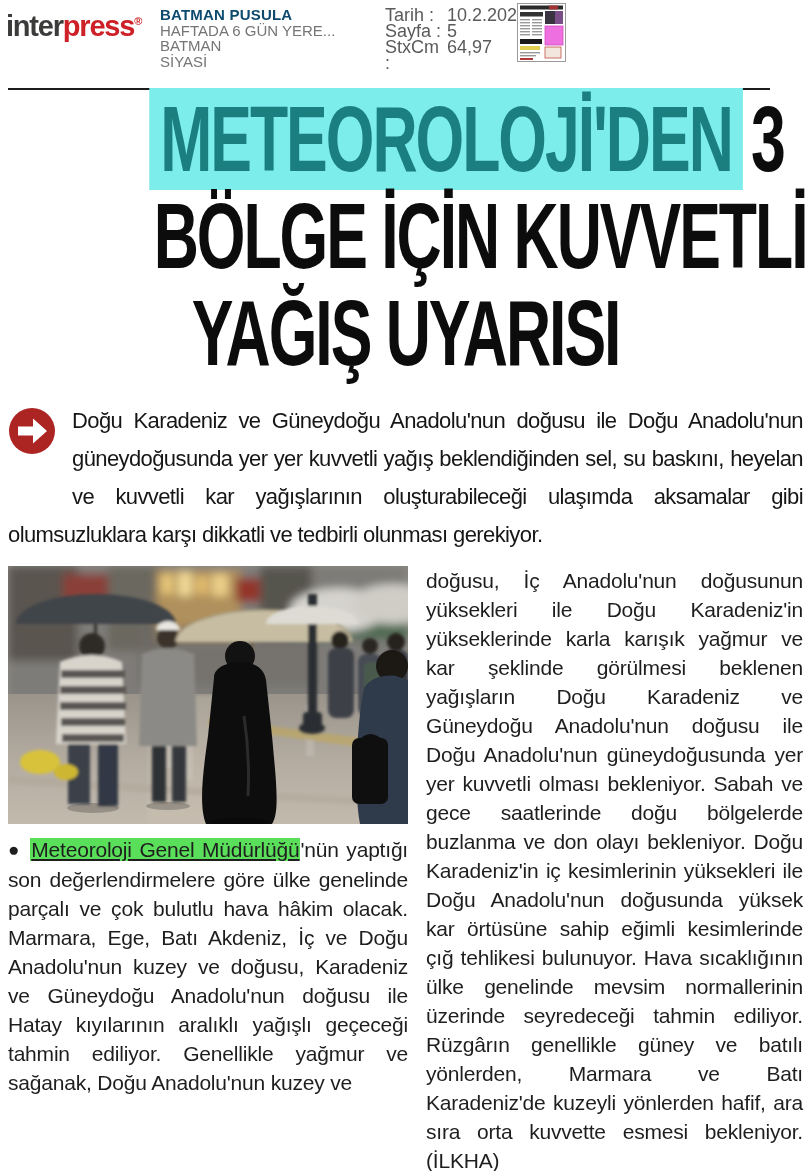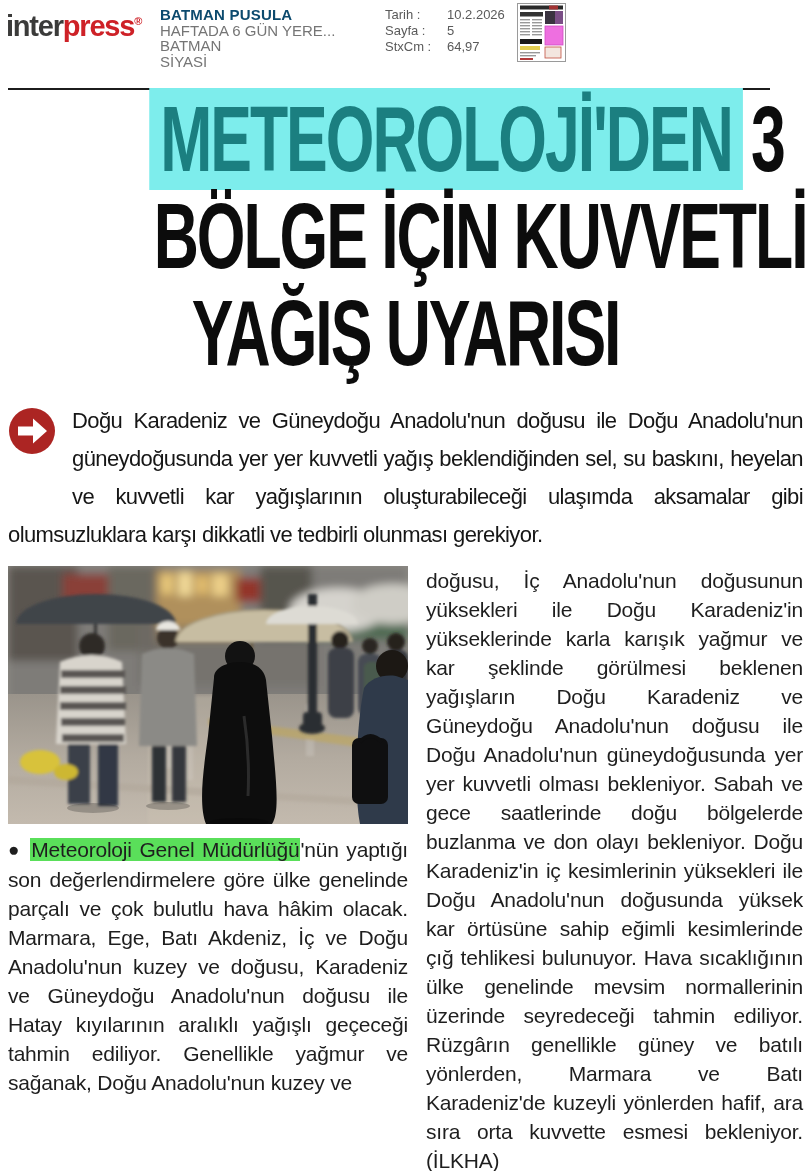--- a/index.html
+++ b/index.html
@@ -17,21 +17,21 @@
   }
   
   .clip-header{position:relative;height:90px;padding-left:48px;}
   .logo{position:absolute;left:6px;top:10px;font-size:29px;font-weight:bold;letter-spacing:-1.2px;}
   .logo .lg1{color:#3b3b3a;}
   .logo .lg2{color:var(--logo_red);}
   .logo .reg{color:var(--logo_red);font-size:11px;vertical-align:super;font-weight:bold;}
   .pub{position:absolute;left:160px;top:7px;line-height:15.5px;}
   .pub .pub-name{font-size:15px;font-weight:bold;color:#0c4a6e;letter-spacing:.2px;}
   .pub .pub-sub{font-size:15px;color:var(--gray_text);}
-  .meta{position:absolute;left:385px;top:7px;font-size:13px;color:var(--meta_text);line-height:16px;}
+  .meta{position:absolute;left:385px;top:7px;font-size:18px;color:var(--meta_text);line-height:16px;}
   .meta table{border-collapse:collapse;}
   .meta td{padding:0;vertical-align:top;}
   .meta td.lbl{width:62px;}
   .thumb{position:absolute;left:517px;top:3px;width:49px;height:59px;}
   .sep{position:absolute;left:8px;top:88px;width:762px;height:2px;background:#1c1c1c;}
   
   .headline{margin-top:1px;}
   .hline{height:97px;line-height:97px;text-align:center;white-space:nowrap;}
   .hscale{
     display:inline-block;transform:scaleX(0.68);transform-origin:50% 50%;
@@ -45,21 +45,21 @@
   .arrow-badge{margin-top:5px;display:block;}
   .lead-text{font-size:22px;line-height:38px;color:var(--ink);text-align:justify;letter-spacing:-0.6px;}
   
   .columns{display:flex;gap:18px;padding:0 8px;margin-top:12px;}
   .col-left{width:400px;flex:0 0 400px;}
   .col-right{flex:1;min-width:0;}
   .photo{display:block;width:400px;height:258px;}
   .body-par{font-size:21px;line-height:29px;color:var(--body_ink);text-align:justify;letter-spacing:-0.2px;}
   .col-left .body-par{margin-top:11px;}
   .bullet{font-size:19px;margin-right:9px;position:relative;top:-1px;}
-  mark.green{background:var(--green_hl);color:var(--body_ink);padding:0 1px;}
+  mark.green{background:var(--green_hl);color:var(--body_ink);padding:0 1px;text-decoration:underline;}
 </style>
 </head>
 <body>
 
 <div class="clip-header">
   <div class="logo">
     <span class="lg1">inter</span><span class="lg2">press</span><span class="reg">®</span>
   </div>
 
   <div class="pub">

